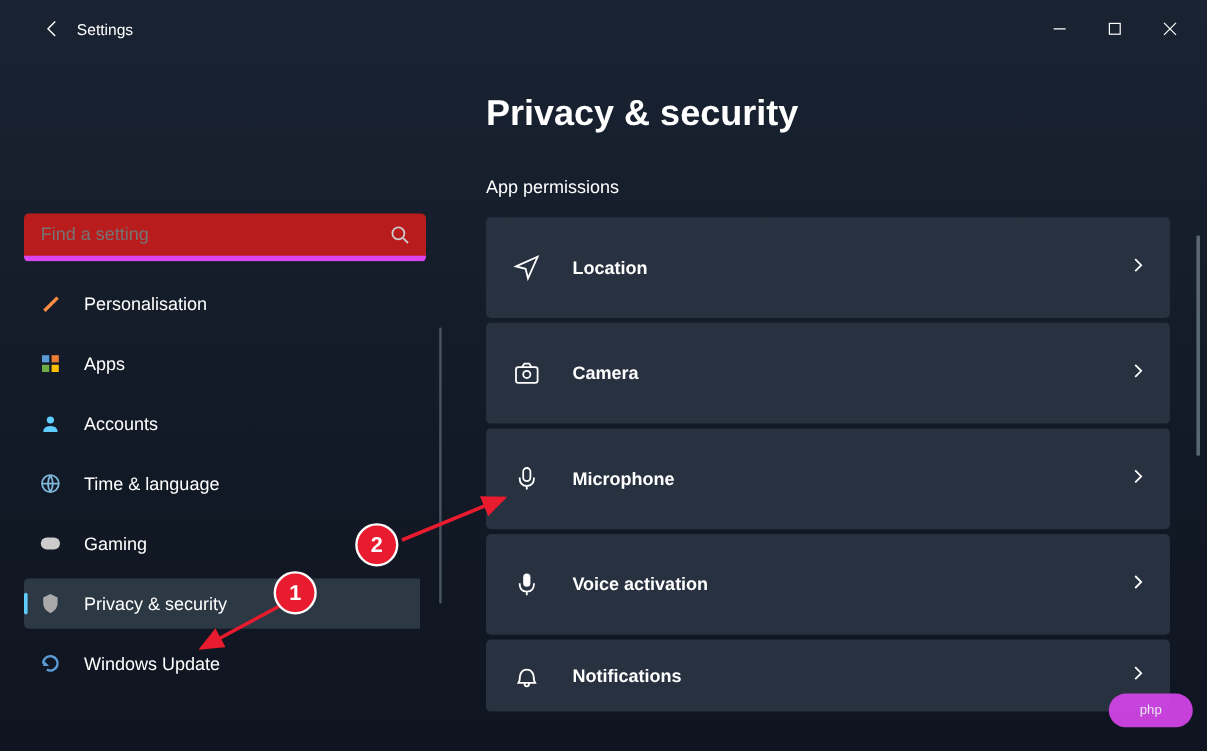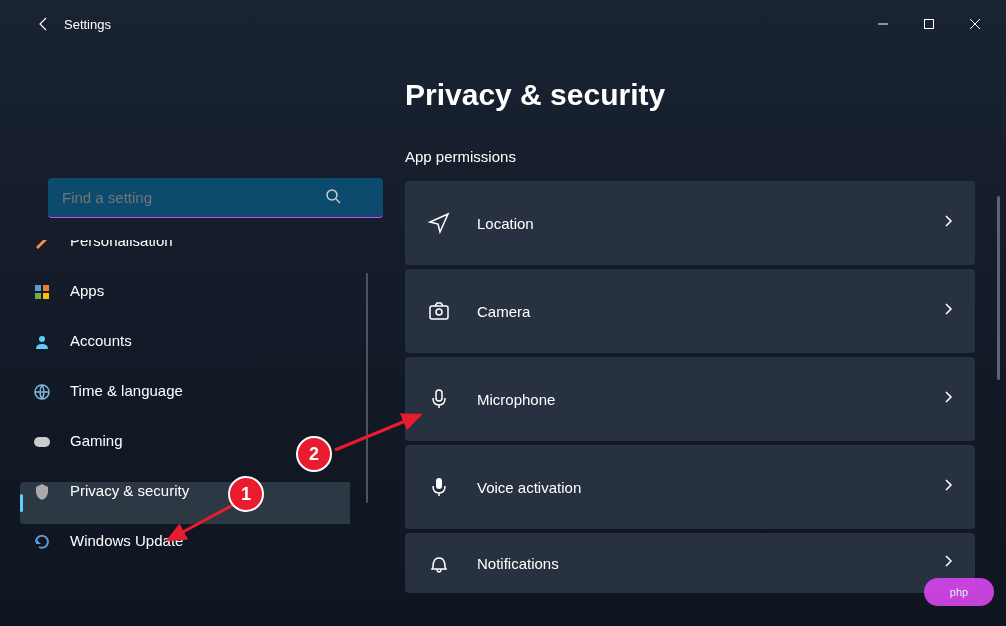--- a/index.html
+++ b/index.html
@@ -59,49 +59,49 @@
       flex-direction: column;
       position: relative;
     }
     .search-container {
       margin-top: 130px;
       margin-bottom: 8px;
     }
     .search-box {
       width: 335px;
       height: 40px;
-      background: #0c4a6e;
+      background: #b91c1c;
       border: none;
-      border-bottom: 1px solid #d946ef;
+      border-bottom: 5px solid #d946ef;
       border-radius: 4px;
       padding: 0 44px 0 14px;
       color: #ccc;
       font-size: 15px;
       position: relative;
-      margin-left: 28px;
     }
     .search-wrapper {
       position: relative;
       width: 335px;
     }
     .search-icon {
       position: absolute;
       right: 14px;
       top: 50%;
       transform: translateY(-50%);
       color: #ccc;
     }
     .nav-list {
       margin-top: 14px;
       overflow: hidden;
     }
     .nav-item {
       width: 335px;
       height: 42px;
       display: flex;
+      align-items: center;
       padding: 0 12px;
       border-radius: 4px;
       cursor: pointer;
       margin-bottom: 8px;
       position: relative;
     }
     .nav-item.active {
       background: #2d3845;
     }
     .nav-item.active::before {
@@ -169,21 +169,21 @@
     .tile-icon {
       width: 28px;
       height: 28px;
       margin-right: 24px;
       display: flex;
       align-items: center;
       justify-content: center;
     }
     .tile-label {
       font-size: 15px;
-      font-weight: 400;
+      font-weight: 700;
       flex: 1;
     }
     .chevron {
       color: #fff;
     }
     .content-scroll {
       position: absolute;
       right: 6px;
       top: 148px;
       width: 3px;

